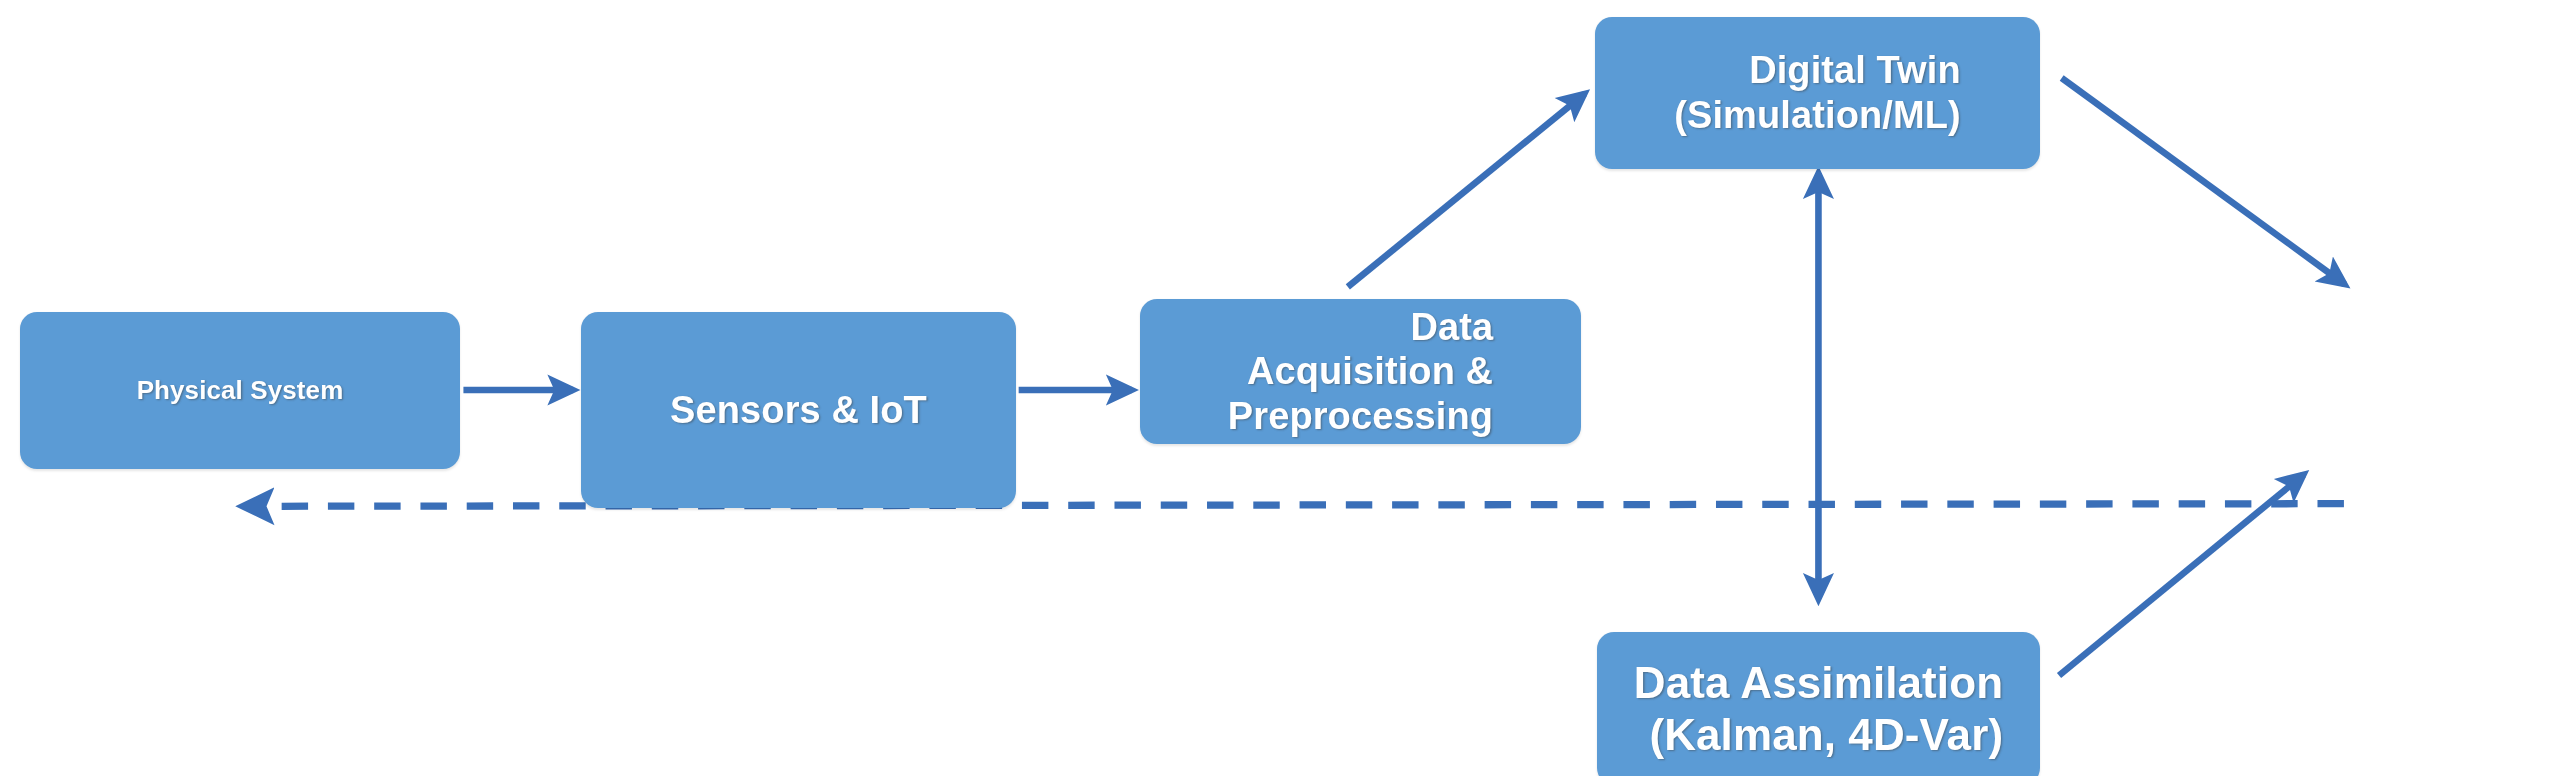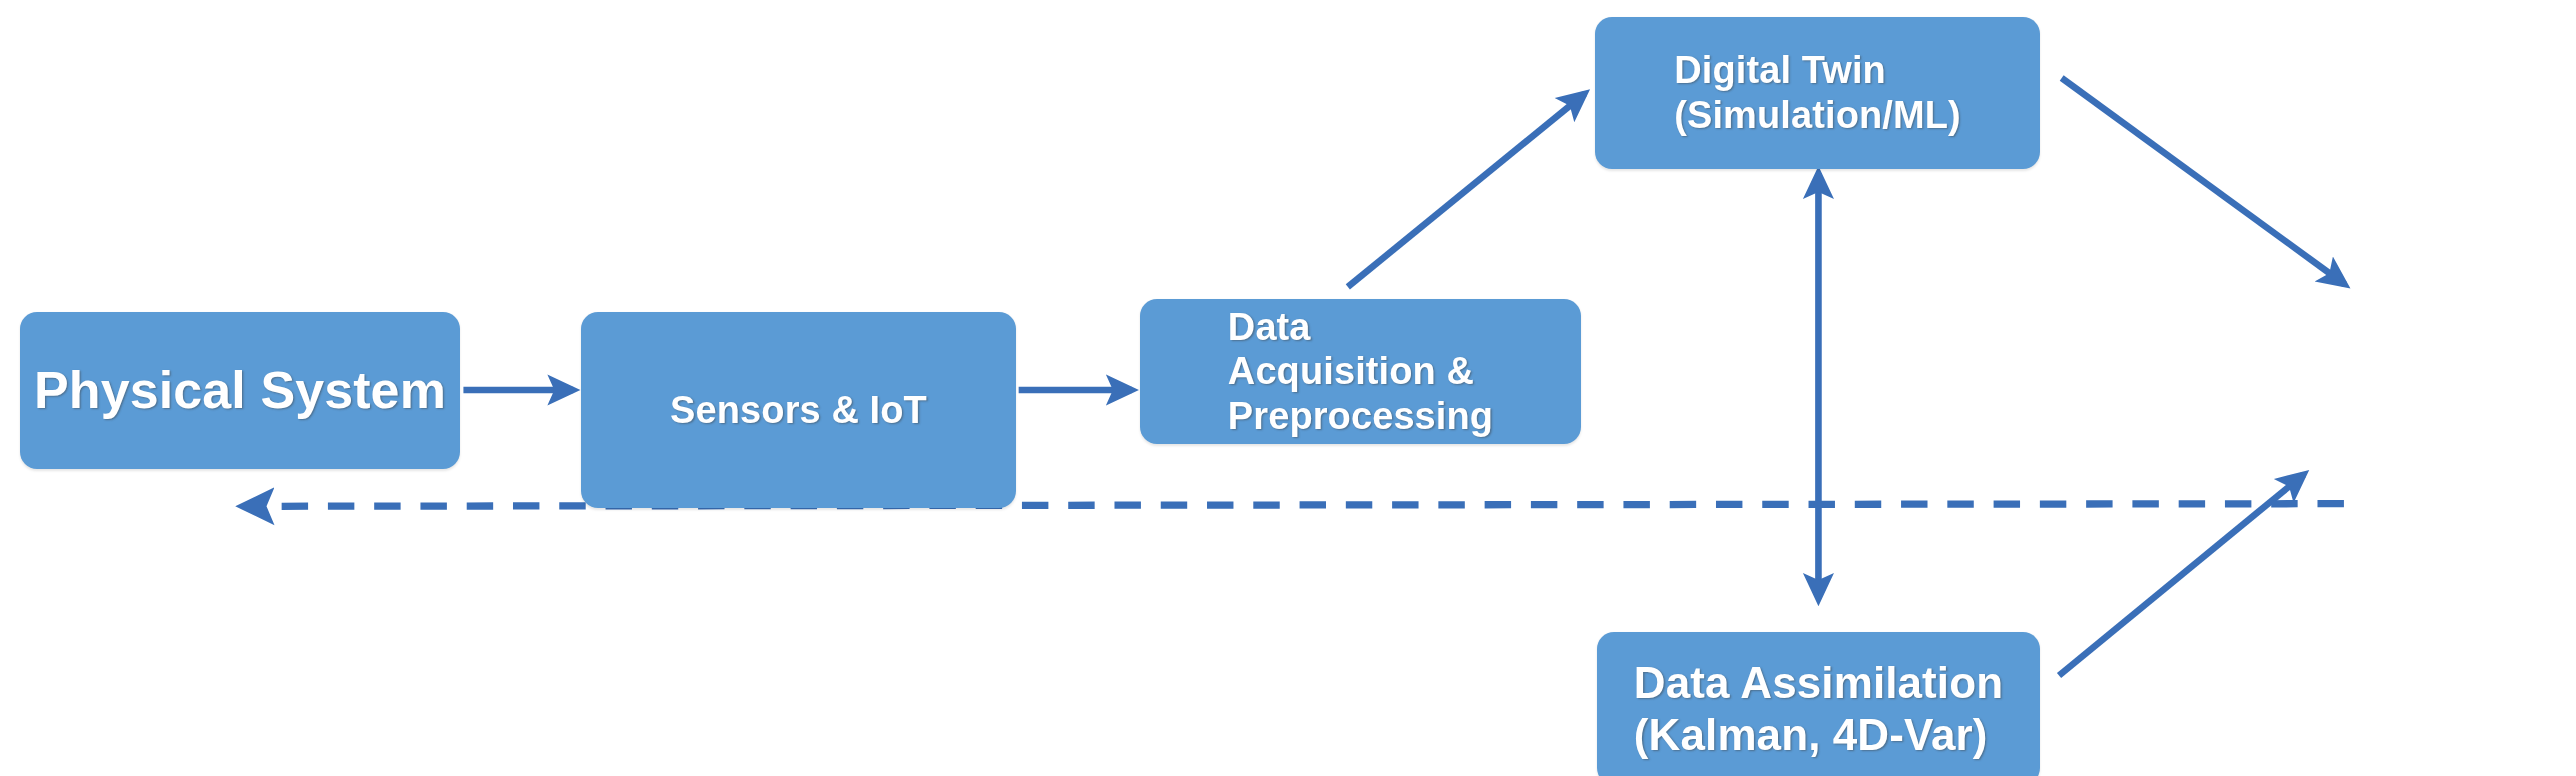--- a/index.html
+++ b/index.html
@@ -24,35 +24,35 @@
     pointer-events: none;
   }
   .node {
     position: absolute;
     box-sizing: border-box;
     background: #5B9BD5;
     border-radius: 17px;
     display: flex;
     align-items: center;
     justify-content: center;
-    text-align: left;
+    text-align: right;
     color: #ffffff;
     font-weight: bold;
     line-height: 1.16;
     letter-spacing: 0.1px;
     text-shadow: 1.3px 1.3px 2px rgba(60,60,60,0.45);
     box-shadow: 0 1.3px 2.6px rgba(0,0,0,0.10);
     z-index: 3;
   }
   .node-label {
     display: block;
     padding: 0 9.3px;
     white-space: pre-line;
   }
-  #node-physical-system { left: 20px;   top: 312px;  width: 440px; height: 157px; font-size: 52px; }
+  #node-physical-system { left: 20px;   top: 312px;  width: 440px; height: 157px; font-size: 26px; }
   #node-sensors-iot     { left: 581px;  top: 312px;  width: 435px; height: 196px; font-size: 38px; }
   #node-data-acquisition{ left: 1140px; top: 299px;  width: 441px; height: 145px; font-size: 38px; }
   #node-digital-twin    { left: 1595px; top: 16.5px;   width: 445px; height: 152px; font-size: 38px; }
   #node-outputs-feedback{ left: 2143px; top: 299px;  width: 427px; height: 156px; font-size: 38px; }
   #node-data-assimilation{left: 1597px; top: 632px;  width: 443px; height: 153px; font-size: 44px; }
 </style>
 </head>
 <body>
 
 <div id="canvas">

